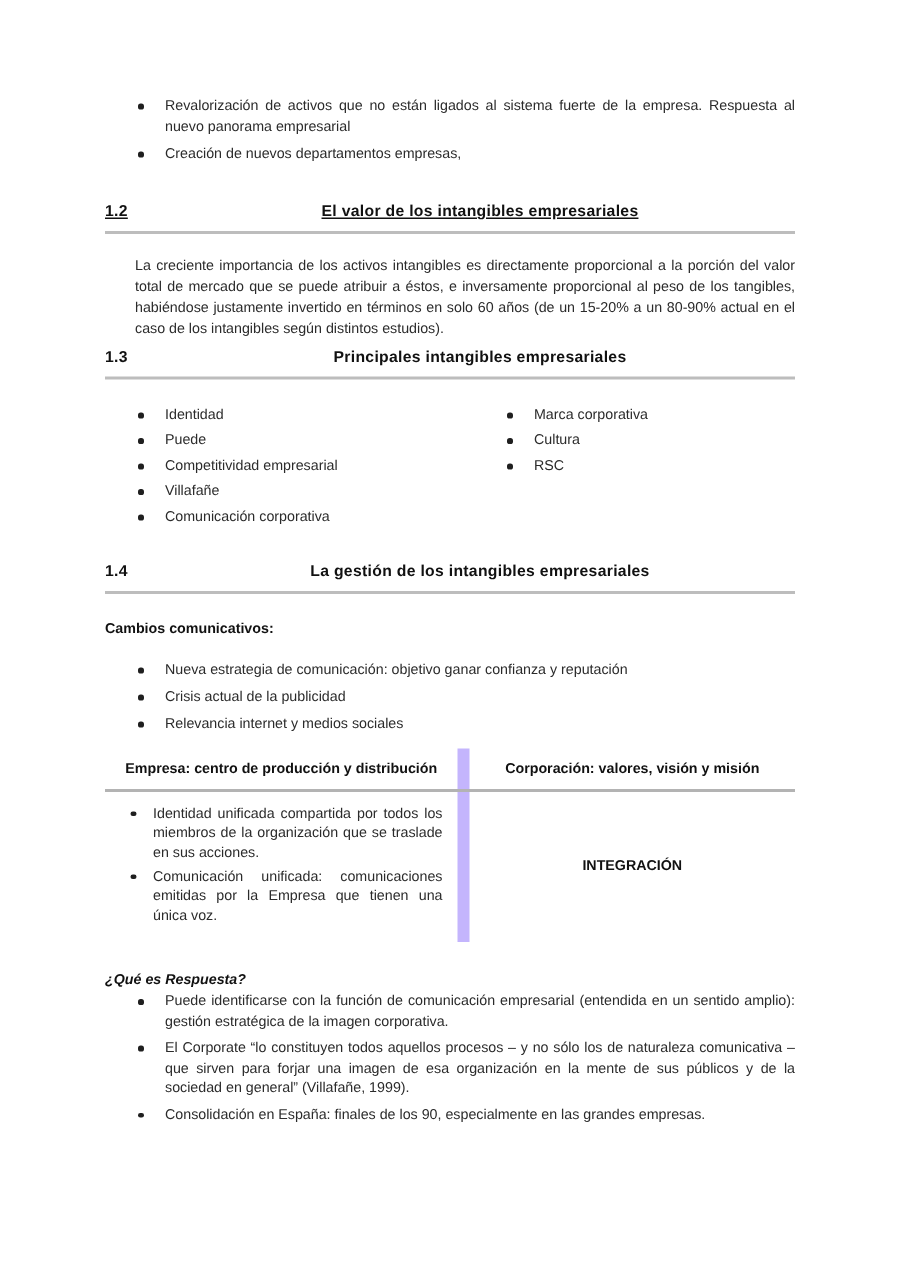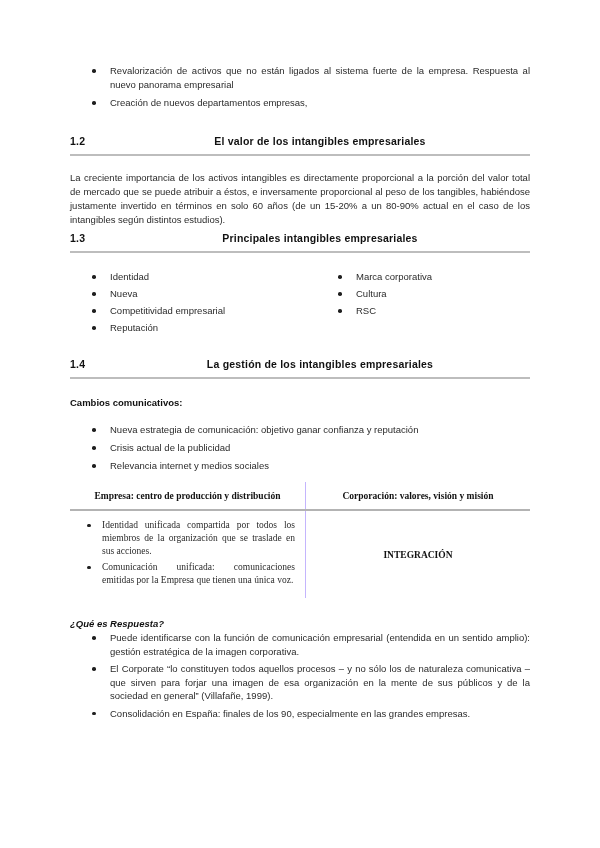--- a/index.html
+++ b/index.html
@@ -48,43 +48,44 @@
   .heading .title { flex: 1; text-align: center; }
   .rule {
     height: 0;
     border-bottom: 2px solid #bdbdbd;
     margin-top: 6px;
   }
 
   .para {
     text-align: justify;
     margin-top: 15px;
+    margin-left: 20px;
   }
 
   .label {
     font-weight: bold;
     color: #111;
     margin-top: 17px;
   }
   .label.italic { font-style: italic; }
 
   .two-col {
     display: grid;
     grid-template-columns: 246px 1fr;
     margin-top: 17px;
   }
   .two-col ul.doc li { text-align: left; margin-bottom: 3px; }
 
   
   .tbl { margin-top: 9px; width: 100%; }
-  .tbl-row { display: flex; font-family: Liberation Serif, serif; }
+  .tbl-row { display: flex; }
   .tbl-cell-left { width: 235px; flex: 0 0 235px; box-sizing: border-box; }
   .tbl-cell-right {
     flex: 1;
-    border-left: 1px solid #c4b5fd;
+    border-left: 8px solid #c4b5fd;
     box-sizing: border-box;
   }
   .tbl-head .tbl-cell-left, .tbl-head .tbl-cell-right {
     font-weight: bold;
     color: #111;
     text-align: center;
     padding: 7px 4px 6px 4px;
   }
   .tbl-hrule { border-bottom: 2px solid #b3b3b3; }
   .tbl-body { min-height: 82px; }
@@ -92,21 +93,21 @@
   .tbl-body ul.doc li { padding-left: 32px; margin-bottom: 3px; }
   .tbl-body ul.doc li::before { left: 17px; top: 4.5px; }
   .tbl-body .tbl-cell-right {
     display: flex;
     align-items: center;
     justify-content: center;
     font-weight: bold;
     color: #111;
   }
 
-  .sp-after-list { margin-top: 24px; }
+  .sp-after-list { margin-top: 24px; text-decoration: underline; }
   .corp-list { margin-top: 14px; line-height: 13.5px; }
   .corp-list li { margin-bottom: 3px; }
 </style>
 </head>
 <body>
 
 <div class="page">
 
   <ul class="doc">
     <li>Revalorización de activos que no están ligados al sistema fuerte de la empresa. Respuesta al nuevo panorama empresarial</li>
@@ -124,23 +125,24 @@
   <div class="heading" style="margin-top:4px;">
     <span class="num">1.3</span>
     <span class="title">Principales intangibles empresariales</span>
   </div>
   <div class="rule"></div>
 
 
   <div class="two-col">
     <ul class="doc">
       <li>Identidad</li>
-      <li>Nueva</li>
+      <li>Puede</li>
       <li>Competitividad empresarial</li>
-      <li>Reputación</li>
+      <li>Villafañe</li>
+      <li>Comunicación corporativa</li>
     </ul>
     <ul class="doc">
       <li>Marca corporativa</li>
       <li>Cultura</li>
       <li>RSC</li>
     </ul>
   </div>
 
   <div class="heading" style="margin-top:19px;">
     <span class="num">1.4</span>

